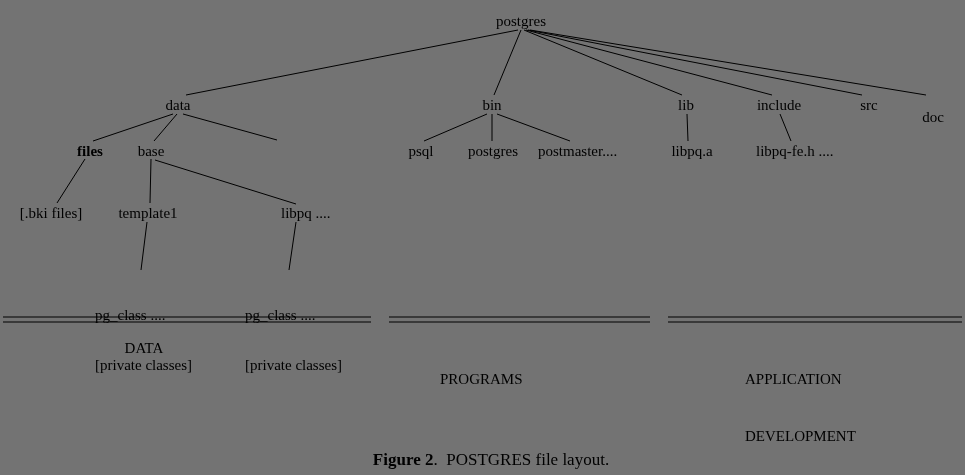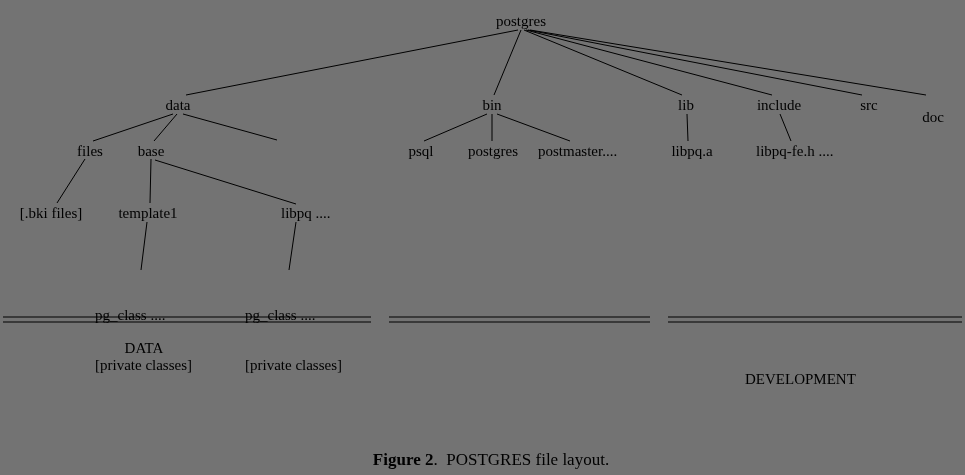--- a/index.html
+++ b/index.html
@@ -100,21 +100,21 @@
 
   <span class="node ctr" style="left:521px; top:14px;">postgres</span>
 
   <span class="node ctr" style="left:178px; top:98px;">data</span>
   <span class="node ctr" style="left:492px; top:98px;">bin</span>
   <span class="node ctr" style="left:686px; top:98px;text-align:right;">lib</span>
   <span class="node ctr" style="left:779px; top:98px;">include</span>
   <span class="node ctr" style="left:869px; top:98px;">src</span>
   <span class="node ctr" style="left:933px; top:94px;margin-top:16px;">doc</span>
 
-  <span class="node ctr" style="left:90px; top:144px;">files</span>
+  <span class="node ctr" style="left:90px; top:144px;font-weight:bold;">files</span>
   <span class="node ctr" style="left:151px; top:144px;">base</span>
 
   <span class="node ctr" style="left:421px; top:144px;">psql</span>
   <span class="node ctr" style="left:493px; top:144px;">postgres</span>
   <span class="node" style="left:538px; top:144px;">postmaster....</span>
 
   <span class="node ctr" style="left:692px; top:144px;">libpq.a</span>
   <span class="node" style="left:756px; top:144px;">libpq-fe.h ....</span>
 
   <span class="node ctr" style="left:51px; top:206px;">[.bki files]</span>
@@ -125,22 +125,24 @@
     <span>pg_class ....</span>
     <span>[private classes]</span>
   </div>
   <div class="blk tight" style="left:245px; top:273px;">
     <span>pg_class ....</span>
     <span>[private classes]</span>
   </div>
 
   <span class="node ctr" style="left:144px; top:341px;">DATA</span>
   <div class="seclabel" style="left:440px; top:334px;">
+    <span>PROGRAMS</span>
   </div>
   <div class="seclabel" style="left:745px; top:334px;">
+    <span>APPLICATION</span>
     <span>DEVELOPMENT</span>
     
   </div>
 
   <div class="caption">
     <span class="bold">Figure 2</span><span>.  POSTGRES file layout.</span>
   </div>
 
 </div>
 

